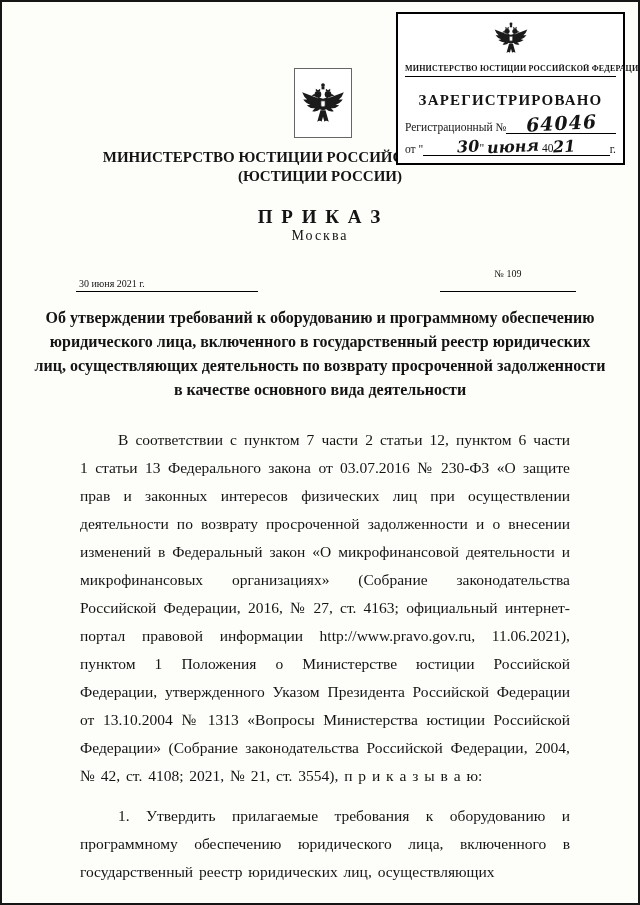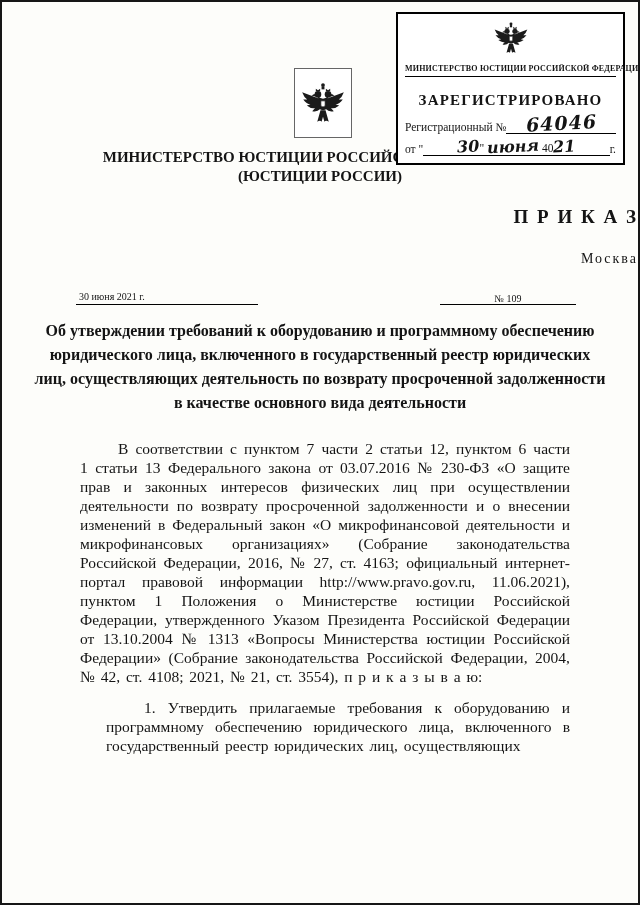--- a/index.html
+++ b/index.html
@@ -36,38 +36,38 @@
     padding:0 2px; white-space:nowrap;
   }
   .hand {
     font-family:"DejaVu Serif",serif; font-style:italic; font-weight:bold;
     display:inline-block; transform:rotate(-3deg); font-size:16px; line-height:1;
   }
   .hand.big { font-size:19px; letter-spacing:1px; }
   
   .content { padding-top:146px; }
   .h-ministry { text-align:center; font-weight:bold; font-size:15px; line-height:1.28; }
-  .h-prikaz { text-align:right; font-weight:bold; font-size:19px; margin-top:20px; letter-spacing:2px; }
-  .h-city { text-align:right; font-size:14px; margin-top:23px; letter-spacing:2px; }
+  .h-prikaz { text-align:center; font-weight:bold; font-size:19px; margin-top:20px; letter-spacing:2px; }
+  .h-city { text-align:center; font-size:14px; letter-spacing:2px; }
   .date-row {
     display:flex; justify-content:space-between; align-items:flex-end;
     margin:24px 62px 0 74px; font-size:10px;
   }
   .date-left { width:182px; border-bottom:1.5px solid #000; padding:0 0 2px 3px; }
-  .date-right { width:136px; border-bottom:1.5px solid #000; padding-bottom:0; text-align:center; }
+  .date-right { width:136px; border-bottom:1.5px solid #000; padding-bottom:12px; text-align:center; }
   .subject {
     text-align:center; font-weight:bold; font-size:16px; line-height:1.5;
     width:575px; margin:14px auto 0;
   }
   .body-text {
-    margin:24px 68px 0 78px; font-size:15.5px; line-height:19px;
+    margin:24px 68px 0 78px; font-size:15.5px; line-height:28px;
     text-align:justify; word-spacing:2px;
   }
   .body-text p { text-indent:38px; }
-  .body-text p + p { margin-top:12px;margin-left:26px; }
+  .body-text p + p { margin-top:12px; }
   .defs { position:absolute; width:0; height:0; overflow:hidden; }
 </style>
 </head>
 <body>
 
 <svg class="defs" aria-hidden="true">
   <defs>
     <g id="eagle" fill="#1b1b1b">
       <circle cx="32" cy="5" r="2.6"></circle>
       <rect x="30" y="7" width="4" height="4"></rect>

